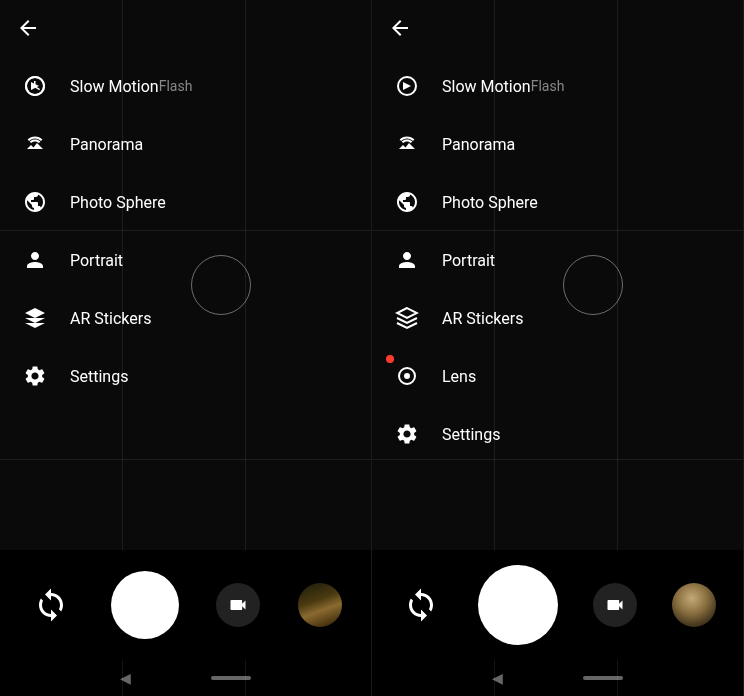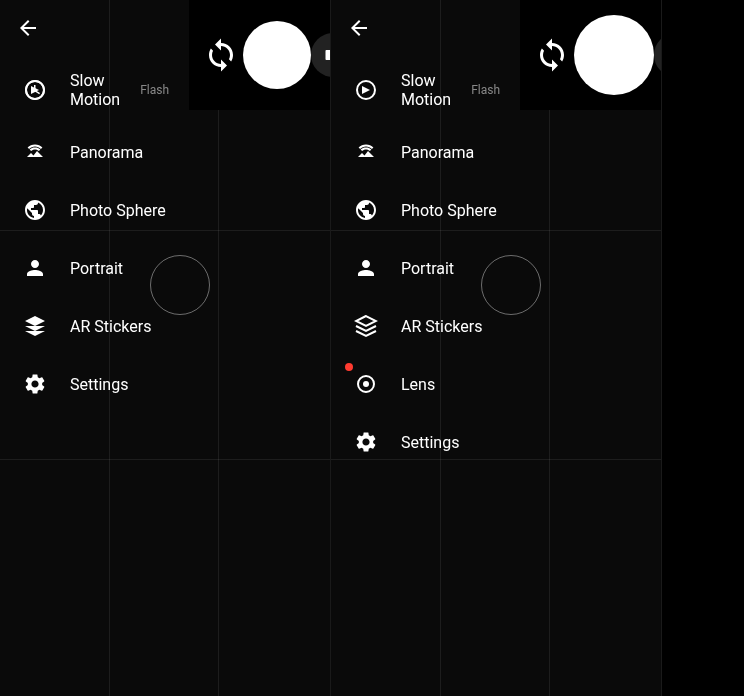--- a/index.html
+++ b/index.html
@@ -6,26 +6,26 @@
     body {
       width: 744px;
       height: 696px;
       background: #000;
       display: flex;
       font-family: 'Roboto', Arial, sans-serif;
       overflow: hidden;
     }
 
     .phone-panel {
-      width: 331px;
+      width: 372px;
       height: 696px;
       background: #0a0a0a;
       position: relative;
       display: flex;
-      flex-direction: row;
+      flex-direction: column;
       border-right: 1px solid #1a1a1a;
       overflow: hidden;
     }
 
     
     .grid-overlay {
       position: absolute;
       top: 0; left: 0; right: 0; bottom: 0;
       pointer-events: none;
       z-index: 0;
@@ -85,23 +85,22 @@
       flex-shrink: 0;
     }
 
     .menu-label {
       font-size: 16px;
       font-weight: 400;
       color: #ffffff;
     }
 
     .flash-label {
-      font-size: 12px;
+      font-size: 14px;
       color: #888;
-      margin-left: 20px;
     }
 
     
     .viewfinder-circle {
       position: absolute;
       width: 60px;
       height: 60px;
       border: 1.5px solid rgba(255,255,255,0.4);
       border-radius: 50%;
     }

